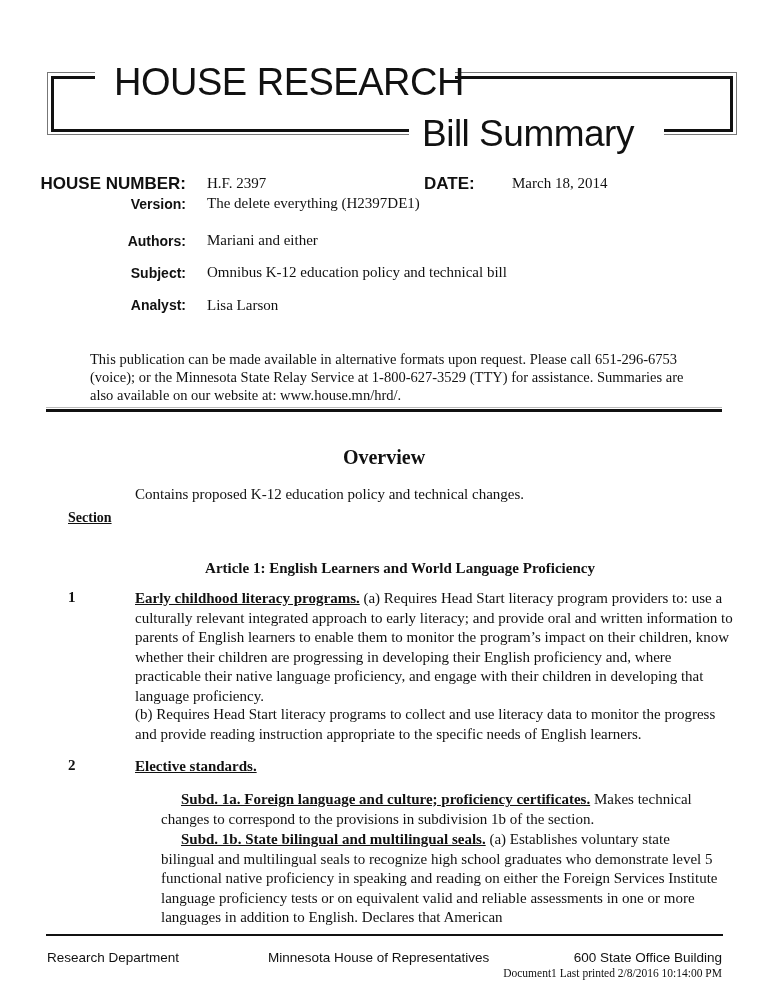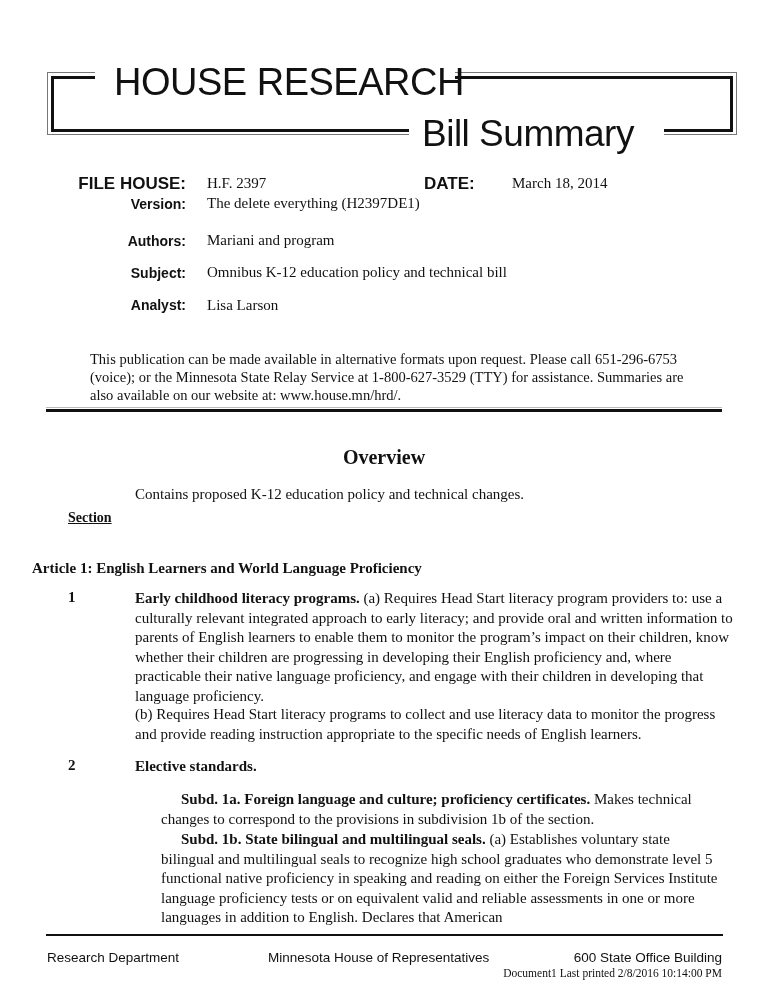--- a/index.html
+++ b/index.html
@@ -35,26 +35,26 @@
   .val-sm { left:207px; font-size:15px; }
 
   .notice { left:90px; top:350px; width:600px; font-size:14.5px; line-height:18px; }
 
   .rule-thick { left:46px; width:676px; height:0; border-top:3px solid #111; }
   .rule-thin  { left:46px; width:676px; height:0; border-top:1px solid #bbb; }
 
   .overview-title { left:0; width:768px; top:446px; text-align:center; font-size:20px; font-weight:bold; }
   .overview-text { left:135px; top:486px; font-size:15px; }
   .section-heading { left:68px; top:510px; font-size:14px; font-weight:bold; text-decoration:underline; }
-  .article-title { left:0; width:768px; top:560px; text-align:left; font-size:15px; font-weight:bold; padding-left:32px; box-sizing:border-box; }
+  .article-title { left:0; width:768px; top:560px; text-align:center; font-size:15px; font-weight:bold; padding-left:32px; box-sizing:border-box; }
 
   .sec-num { left:68px; font-size:15px; font-weight:bold; }
   .sec-body { left:135px; width:598px; font-size:15px; line-height:19.5px; }
   .subd { left:126px; width:560px; font-size:15px; line-height:19.5px; text-indent:20px;margin-left:35px; }
-  b { font-weight:bold; }
+  b { font-weight:bold;text-decoration:underline; }
 
   .footer-left { left:47px; top:950px; font-family:"Liberation Sans", sans-serif; font-size:13.5px; }
   .footer-center { left:268px; top:950px; font-family:"Liberation Sans", sans-serif; font-size:13.5px; }
   .footer-right { right:46px; top:950px; font-family:Liberation Sans, sans-serif; font-size:13.5px; text-align:right; }
   .footer-print { right:46px; top:967px; font-size:11.5px; text-align:right; white-space:nowrap; }
 </style>
 </head>
 <body>
 
 <div>
@@ -68,30 +68,30 @@
   <div class="abs frame-thick-top-right"></div>
   <div class="abs frame-outer-right"></div>
   <div class="abs frame-thick-right"></div>
   <div class="abs frame-outer-bottom-right"></div>
   <div class="abs frame-thick-bottom-right"></div>
   <div class="abs title-main">HOUSE RESEARCH</div>
   <div class="abs title-sub">Bill Summary</div>
 </div>
 
 <div>
-  <div class="abs meta-label lbl-file">FILE HOUSE:</div>
+  <div class="abs meta-label lbl-file">HOUSE NUMBER:</div>
   <div class="abs meta-value val-file">H.F. 2397</div>
   <div class="abs meta-label lbl-date">DATE:</div>
   <div class="abs meta-value val-date">March 18, 2014</div>
 
   <div class="abs meta-label lbl-sm" style="top:196px;">Version:</div>
   <div class="abs meta-value val-sm" style="top:195px;">The delete everything (H2397DE1)</div>
 
   <div class="abs meta-label lbl-sm" style="top:233px;">Authors:</div>
-  <div class="abs meta-value val-sm" style="top:232px;">Mariani and program</div>
+  <div class="abs meta-value val-sm" style="top:232px;">Mariani and either</div>
 
   <div class="abs meta-label lbl-sm" style="top:265px;">Subject:</div>
   <div class="abs meta-value val-sm" style="top:264px;">Omnibus K-12 education policy and technical bill</div>
 
   <div class="abs meta-label lbl-sm" style="top:297px;">Analyst:</div>
   <div class="abs meta-value val-sm" style="top:297px;">Lisa Larson</div>
 </div>
 
 <div class="abs notice">This publication can be made available in alternative formats upon request.  Please call 651-296-6753 (voice); or the Minnesota State Relay Service at 1-800-627-3529 (TTY) for assistance.  Summaries are also available on our website at: www.house.mn/hrd/.</div>
 

